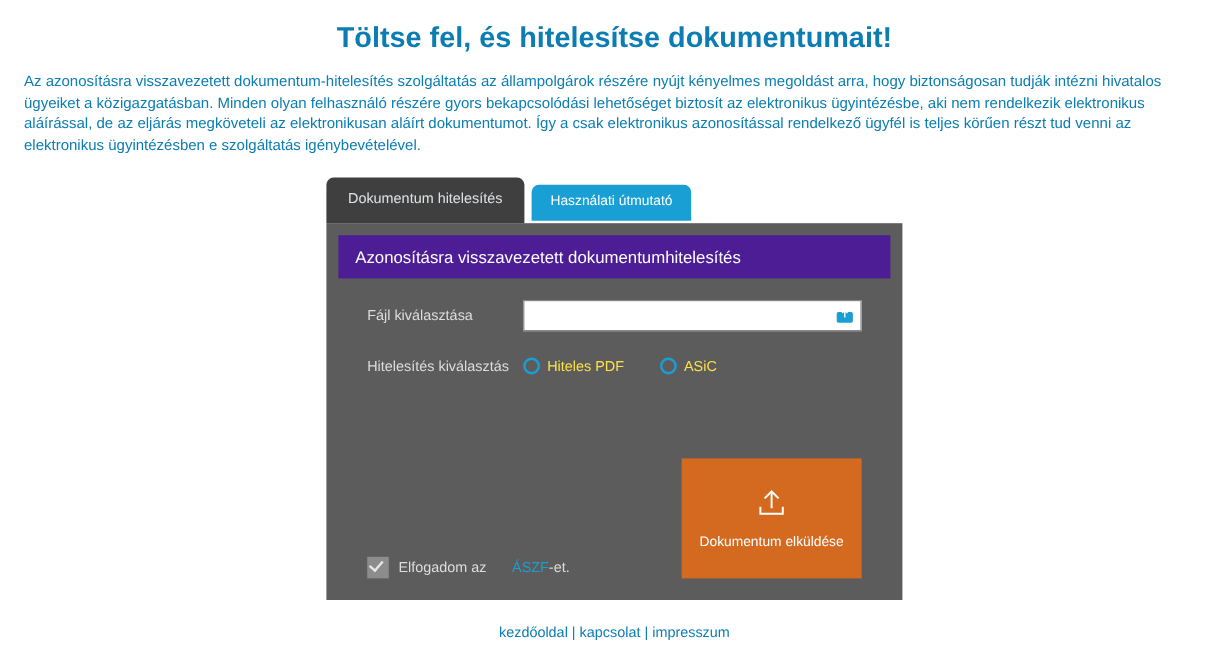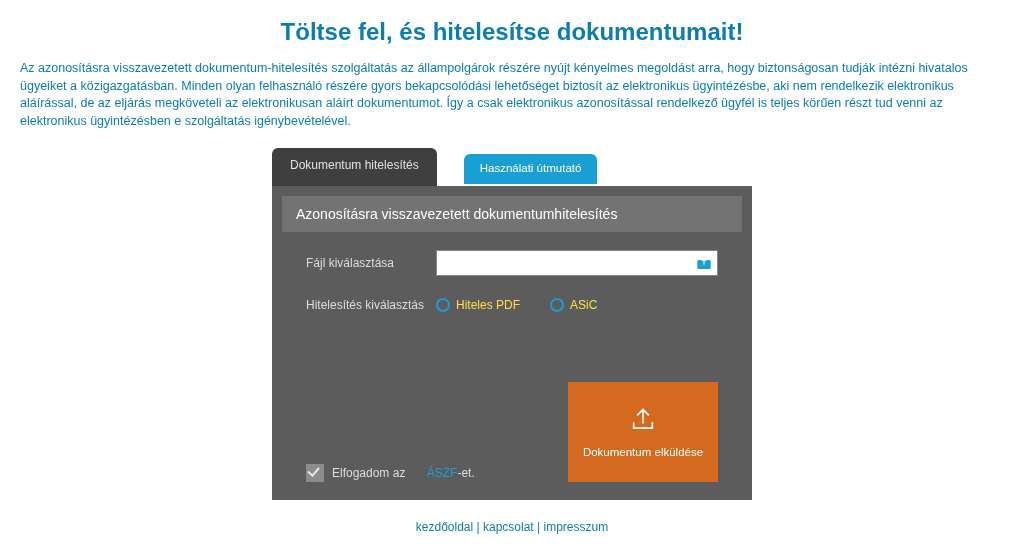--- a/index.html
+++ b/index.html
@@ -1,25 +1,25 @@
 <!DOCTYPE html>
 <html><head>
 <meta charset="utf-8">
 <style>
   * { box-sizing: border-box; margin: 0; padding: 0; }
   body { font-family: Arial, sans-serif; background: #fff; width: 1024px; height: 560px; padding: 18px 20px 0 20px; }
   .title { color: #0b7db2; font-size: 24px; text-align: center; margin-bottom: 14px; }
   .intro { color: #0b7db2; font-size: 12.5px; line-height: 1.4; margin-bottom: 18px; }
   .widget-wrap { width: 480px; margin: 0 auto; }
-  .tabs { display: flex; align-items: flex-end; gap: 21px; }
+  .tabs { display: flex; align-items: flex-end; }
   .tab { padding: 10px 18px 14px 18px; font-size: 12px; color: #dfe3e6; border-radius: 6px 6px 0 0; cursor: pointer; }
   .tab.active { background: #3f3f3f; position: relative; z-index: 2; }
   .tab.inactive { background: #1a9fd4; margin-left: 6px; padding: 8px 16px 10px 16px; margin-bottom: 2px; font-size: 11.5px; color:#fff;text-align:right; }
   .panel { background: #5c5c5c; padding: 10px 10px 12px 10px; position: relative; }
-  .banner { background: #737373; color: #fff; padding: 10px 14px; font-size: 14px; }
+  .banner { background: #4c1d95; color: #fff; padding: 10px 14px; font-size: 14px; }
   .form { padding: 18px 24px 8px 24px; }
   .row { display: flex; align-items: center; margin-bottom: 22px; }
   .label { width: 130px; color: #ddd; font-size: 12px; }
   .file-box { flex: 1; height: 26px; background: #fff; border: 1px solid #888; position: relative; }
   .file-icon { position: absolute; right: 4px; top: 3px; width: 18px; height: 18px; }
   .file-icon svg { width: 18px; height: 18px; }
   .radio-group { display: flex; gap: 30px; align-items: center; }
   .radio-item { display: flex; align-items: flex-end; gap: 6px; color: #fde047; font-size: 12px; }
   .radio { width: 14px; height: 14px; border: 2px solid #1a9fd4; border-radius: 50%; background: transparent; display: inline-block; }
   .bottom-row { display: flex; justify-content: space-between; align-items: flex-end; padding: 8px 24px 6px 24px; }

